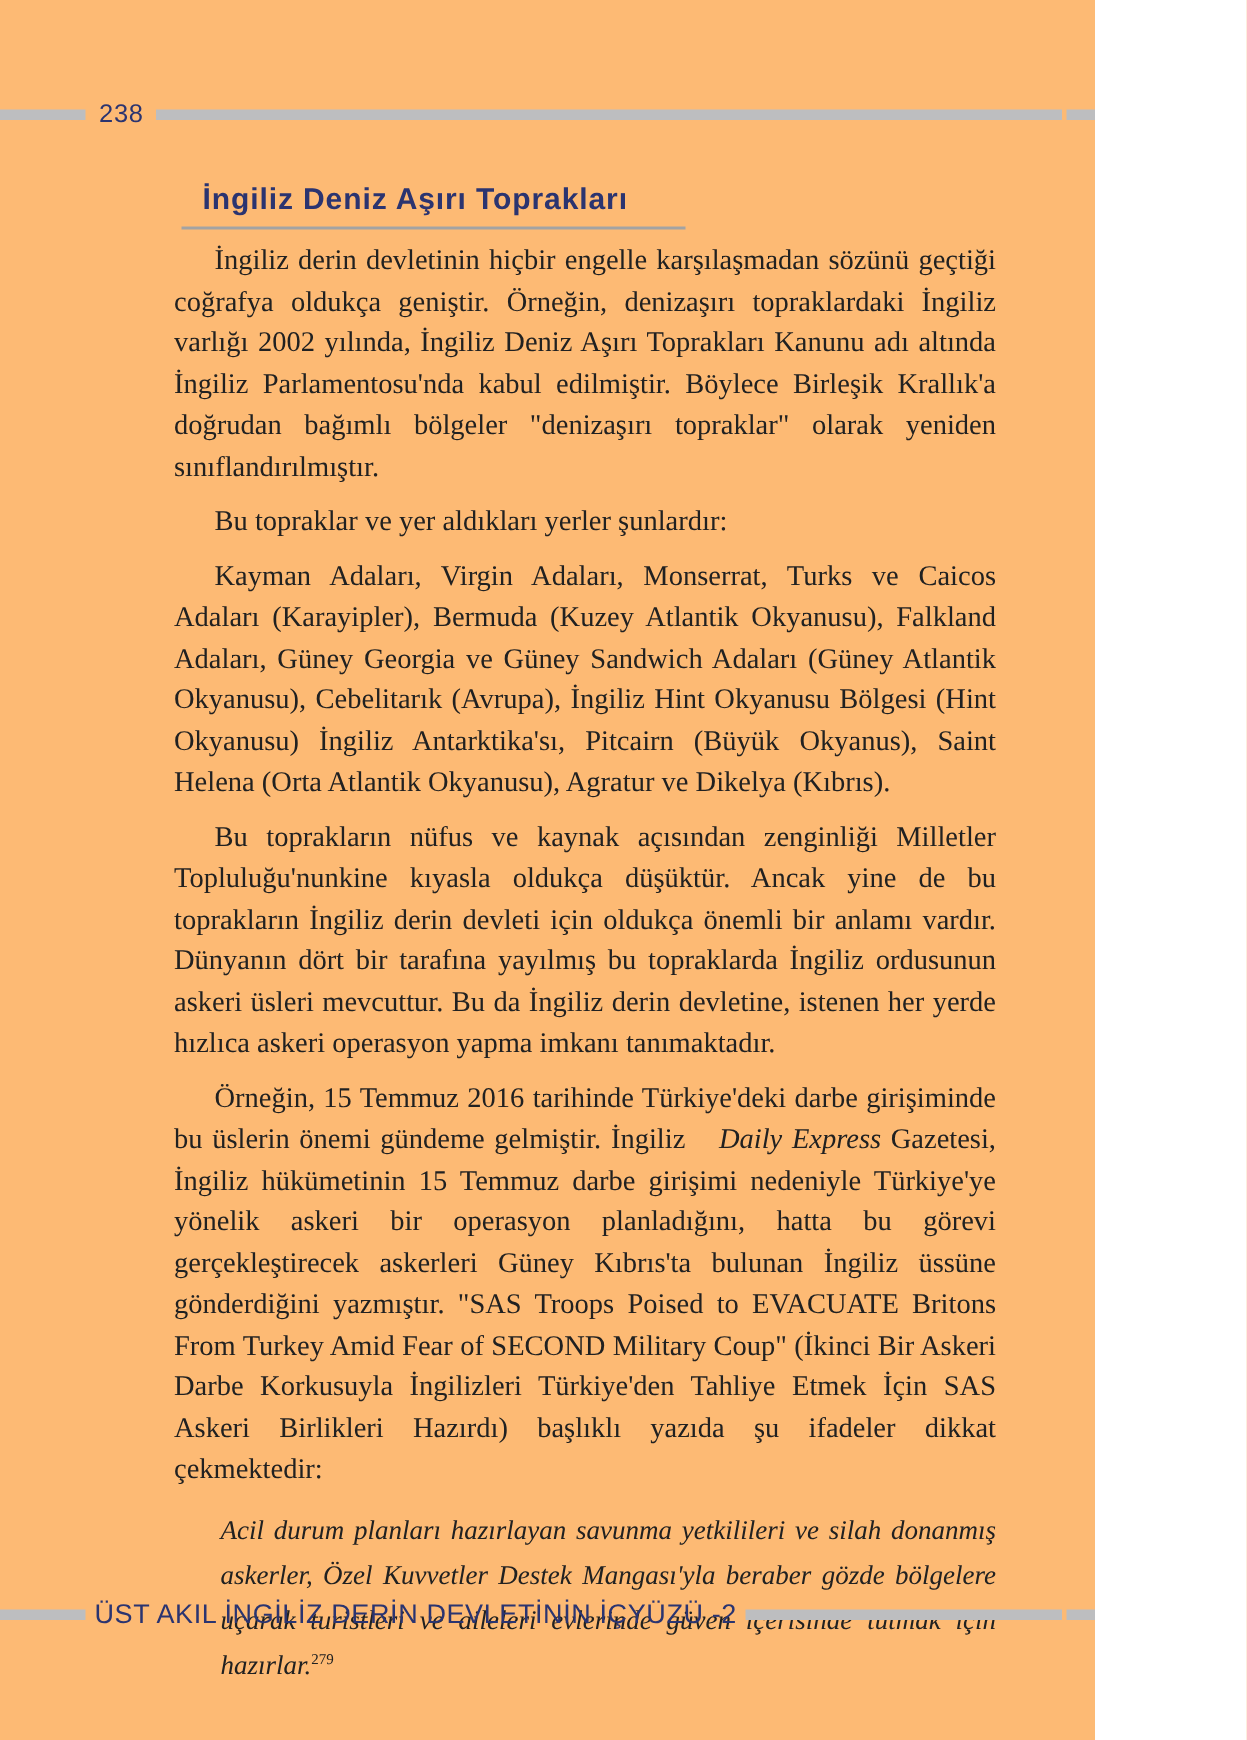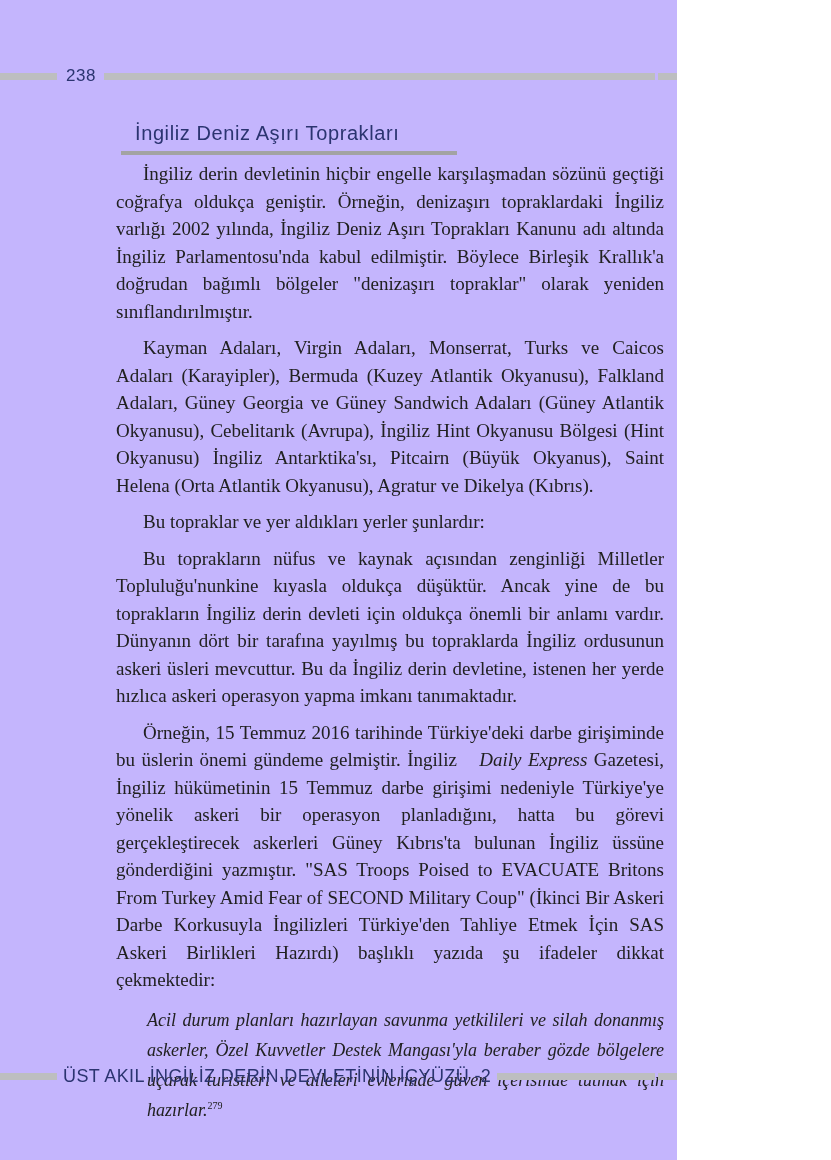--- a/index.html
+++ b/index.html
@@ -1,19 +1,19 @@
 <!DOCTYPE html>
 <html lang="tr" style="--navy: #2b3470; --bar: #bdbec0; --ink: #212121;"><head>
 <meta charset="utf-8">
 <style>
   html,body{margin:0;padding:0;background:#ffffff;}
   .page{
     position:relative;
-    width:677px;height:1160px;
-    background:#c4b5fd;
+    width:730px;height:1160px;
+    background:#fdba74;
     overflow:hidden;
     font-family:"Liberation Serif", serif;
   }
 
   
   .rule-row{
     position:absolute;left:0;right:0;
     display:flex;align-items:center;
   }
   .rule-row .bar{height:7px;background:var(--bar,#bdbec0);}
@@ -42,23 +42,23 @@
     white-space:nowrap;
   }
 
   
   .chapter-heading{
     position:absolute;left:121px;top:122px;
     width:336px;
     margin:0;
     padding:0 0 7px 14px;
     box-sizing:border-box;
-    border-bottom:4px solid #a3a3a3;
+    border-bottom:2px solid #a3a3a3;
     font-family:"Liberation Sans", sans-serif;
-    font-weight:normal;
+    font-weight:bold;
     font-size:20px;line-height:1.1;
     letter-spacing:0.6px;
     color:var(--navy,#2b3470);
     white-space:nowrap;
   }
 
   
   .body-text{
     position:absolute;left:116px;top:160px;
     width:548px;
@@ -95,22 +95,22 @@
     <div class="bar bar-fixed"></div>
     <span class="page-number">238</span>
     <div class="bar bar-flex"></div>
     <div class="bar bar-end"></div>
   </div>
 
   <h1 class="chapter-heading">İngiliz Deniz Aşırı Toprakları</h1>
 
   <main class="body-text">
     <p>İngiliz derin devletinin hiçbir engelle karşılaşmadan sözünü geçtiği coğrafya oldukça geniştir. Örneğin, denizaşırı topraklardaki İngiliz varlığı 2002 yılında, İngiliz Deniz Aşırı Toprakları Kanunu adı altında İngiliz Parlamentosu'nda kabul edilmiştir. Böylece Birleşik Krallık'a doğrudan bağımlı bölgeler "denizaşırı topraklar" olarak yeniden sınıflandırılmıştır.</p>
+    <p>Bu topraklar ve yer aldıkları yerler şunlardır:</p>
     <p>Kayman Adaları, Virgin Adaları, Monserrat, Turks ve Caicos Adaları (Karayipler), Bermuda (Kuzey Atlantik Okyanusu), Falkland Adaları, Güney Georgia ve Güney Sandwich Adaları (Güney Atlantik Okyanusu), Cebelitarık (Avrupa), İngiliz Hint Okyanusu Bölgesi (Hint Okyanusu) İngiliz Antarktika'sı, Pitcairn (Büyük Okyanus), Saint Helena (Orta Atlantik Okyanusu), Agratur ve Dikelya (Kıbrıs).</p>
-    <p>Bu topraklar ve yer aldıkları yerler şunlardır:</p>
     <p>Bu toprakların nüfus ve kaynak açısından zenginliği Milletler Topluluğu'nunkine kıyasla oldukça düşüktür. Ancak yine de bu toprakların İngiliz derin devleti için oldukça önemli bir anlamı vardır. Dünyanın dört bir tarafına yayılmış bu topraklarda İngiliz ordusunun askeri üsleri mevcuttur. Bu da İngiliz derin devletine, istenen her yerde hızlıca askeri operasyon yapma imkanı tanımaktadır.</p>
     <p><span>Örneğin, 15 Temmuz 2016 tarihinde Türkiye'deki darbe girişiminde bu üslerin önemi gündeme gelmiştir. İngiliz </span><span class="italic-run">Daily Express</span><span> Gazetesi, İngiliz hükümetinin 15 Temmuz darbe girişimi nedeniyle Türkiye'ye yönelik askeri bir operasyon planladığını, hatta bu görevi gerçekleştirecek askerleri Güney Kıbrıs'ta bulunan İngiliz üssüne gönderdiğini yazmıştır. "SAS Troops Poised to EVACUATE Britons From Turkey Amid Fear of SECOND Military Coup" (İkinci Bir Askeri Darbe Korkusuyla İngilizleri Türkiye'den Tahliye Etmek İçin SAS Askeri Birlikleri Hazırdı) başlıklı yazıda şu ifadeler dikkat çekmektedir:</span></p>
     <blockquote class="quote"><span>Acil durum planları hazırlayan savunma yetkilileri ve silah donanmış askerler, Özel Kuvvetler Destek Mangası'yla beraber gözde bölgelere uçarak turistleri ve aileleri evlerinde güven içerisinde tutmak için hazırlar.</span><sup class="footnote-ref">279</sup></blockquote>
   </main>
 
   <div class="rule-row footer-row">
     <div class="bar bar-fixed"></div>
     <span class="footer-title">ÜST AKIL İNGİLİZ DERİN DEVLETİNİN İÇYÜZÜ -2</span>
     <div class="bar bar-flex"></div>
     <div class="bar bar-end"></div>

